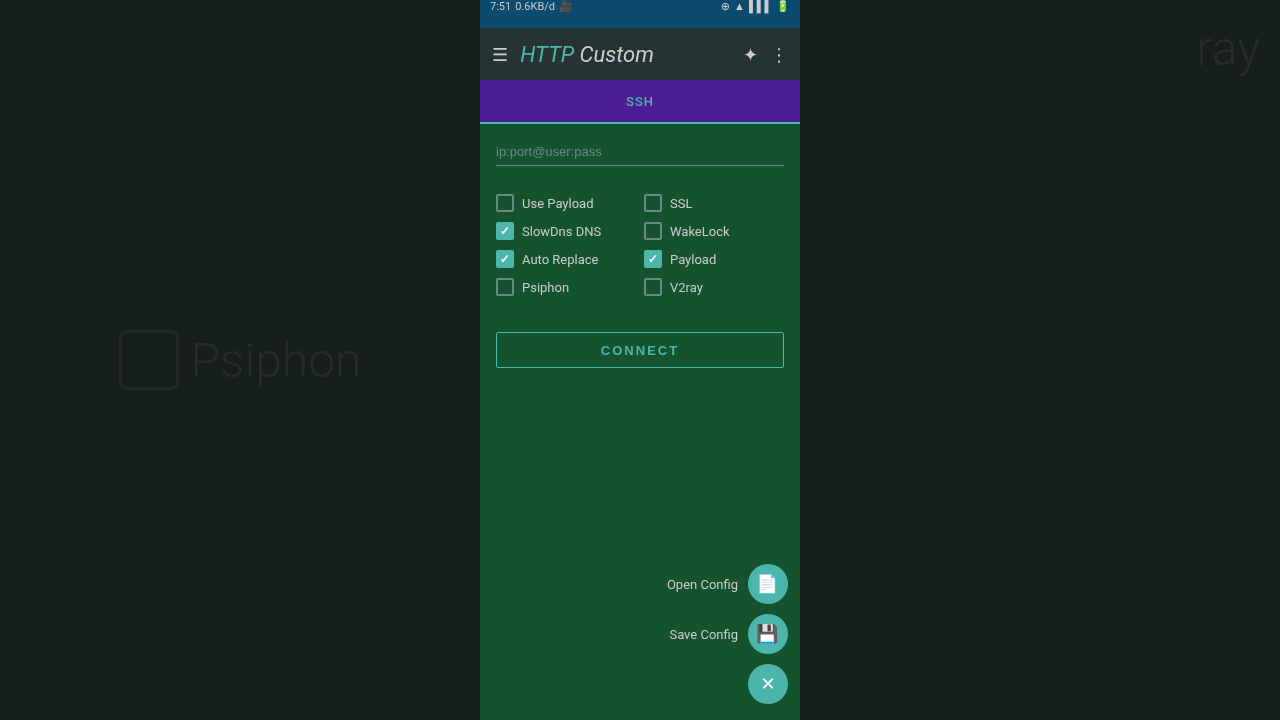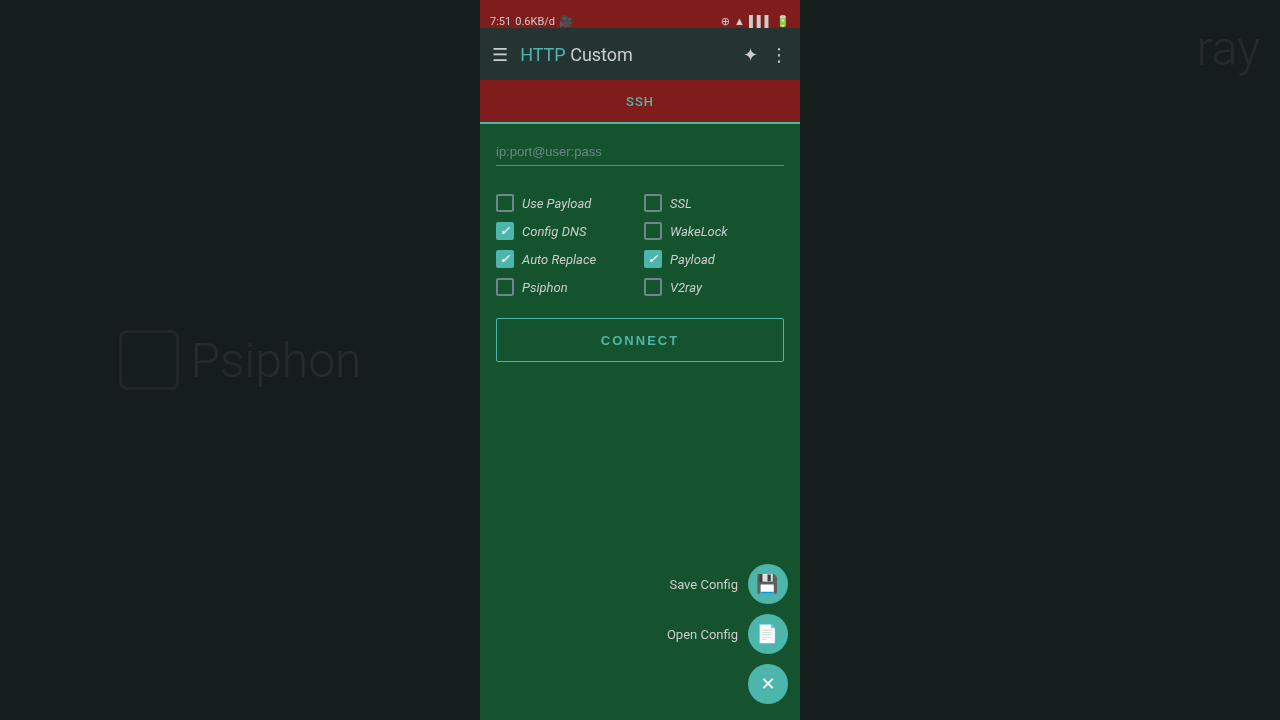--- a/index.html
+++ b/index.html
@@ -73,24 +73,24 @@
       height: 720px;
       background: #2d3f3f;
       display: flex;
       flex-direction: column;
       overflow: hidden;
       z-index: 10;
     }
 
     
     .status-bar {
-      background: #7f1d1d;
+      background: #0c4a6e;
       height: 28px;
       display: flex;
-      align-items: flex-end;
+      align-items: flex-start;
       justify-content: space-between;
       padding: 0 10px;
       font-size: 11px;
       color: #ccc;
       flex-shrink: 0;
     }
     .status-left { display: flex; align-items: center; gap: 4px; }
     .status-right { display: flex; align-items: center; gap: 4px; }
 
     
@@ -103,43 +103,44 @@
       gap: 12px;
       flex-shrink: 0;
     }
     .hamburger-icon {
       color: #ccc;
       font-size: 18px;
       cursor: pointer;
     }
     .app-title {
       flex: 1;
-      font-size: 18px;
-      color: #ccc;
+      font-size: 22px;
+      color: #ccc;
+      font-style: italic;
     }
     .app-title span.http {
       color: #4db6ac;
     }
     .app-title span.custom {
       color: #ccc;
     }
     .app-bar-icons {
       display: flex;
       gap: 12px;
       align-items: center;
     }
     .app-bar-icon {
       color: #ccc;
       font-size: 18px;
       cursor: pointer;
     }
 
     
     .tabs {
-      background: #7f1d1d;
+      background: #4c1d95;
       display: flex;
       height: 44px;
       flex-shrink: 0;
     }
     .tab {
       flex: 1;
       display: flex;
       align-items: center;
       justify-content: center;
       color: #aaa;
@@ -182,22 +183,21 @@
     }
     .ssh-input::placeholder {
       color: #6a8888;
     }
 
     
     .checkbox-grid {
       display: grid;
       grid-template-columns: 1fr 1fr;
       gap: 10px 8px;
-      margin-bottom: 10px;
-      font-style: italic;
+      margin-bottom: 24px;
     }
     .checkbox-item {
       display: flex;
       align-items: center;
       gap: 8px;
       cursor: pointer;
     }
     .checkbox-box {
       width: 18px;
       height: 18px;
@@ -219,21 +219,21 @@
       font-weight: bold;
     }
     .checkbox-label {
       color: #ccc;
       font-size: 13px;
     }
 
     
     .connect-btn {
       width: 100%;
-      height: 44px;
+      height: 36px;
       background: transparent;
       border: 1.5px solid #4db6ac;
       color: #4db6ac;
       font-size: 13px;
       font-weight: 600;
       letter-spacing: 2px;
       cursor: pointer;
       border-radius: 2px;
     }
 
@@ -337,21 +337,21 @@
         <span class="checkbox-label">Use Payload</span>
       </div>
 
       <div class="checkbox-item">
         <div class="checkbox-box"></div>
         <span class="checkbox-label">SSL</span>
       </div>
 
       <div class="checkbox-item">
         <div class="checkbox-box checked"></div>
-        <span class="checkbox-label">Config DNS</span>
+        <span class="checkbox-label">SlowDns DNS</span>
       </div>
 
       <div class="checkbox-item">
         <div class="checkbox-box"></div>
         <span class="checkbox-label">WakeLock</span>
       </div>
 
       <div class="checkbox-item">
         <div class="checkbox-box checked"></div>
         <span class="checkbox-label">Auto Replace</span>
@@ -370,32 +370,32 @@
       <div class="checkbox-item">
         <div class="checkbox-box"></div>
         <span class="checkbox-label">V2ray</span>
       </div>
 
     </div>
 
     <button class="connect-btn">CONNECT</button>
 
     <div class="fab-area">
+      <div class="fab-row">
+        <span class="fab-label">Open Config</span>
+        <button class="fab-btn">
+          <span>📄</span>
+        </button>
+      </div>
       <div class="fab-row">
         <span class="fab-label">Save Config</span>
         <button class="fab-btn">
           <span>💾</span>
         </button>
       </div>
-      <div class="fab-row">
-        <span class="fab-label">Open Config</span>
-        <button class="fab-btn">
-          <span>📄</span>
-        </button>
-      </div>
       <div class="fab-close-row">
         <button class="fab-btn close">
           <span>✕</span>
         </button>
       </div>
     </div>
 
   </div>
 </div>
 

